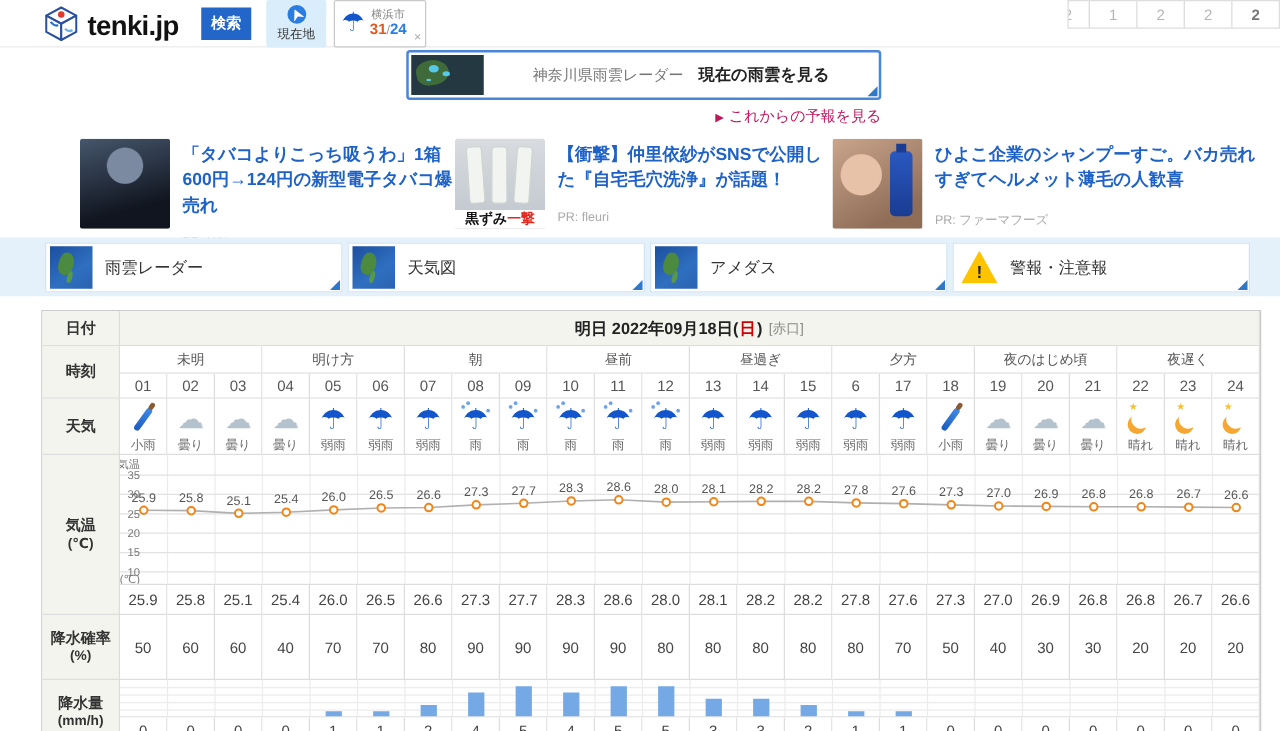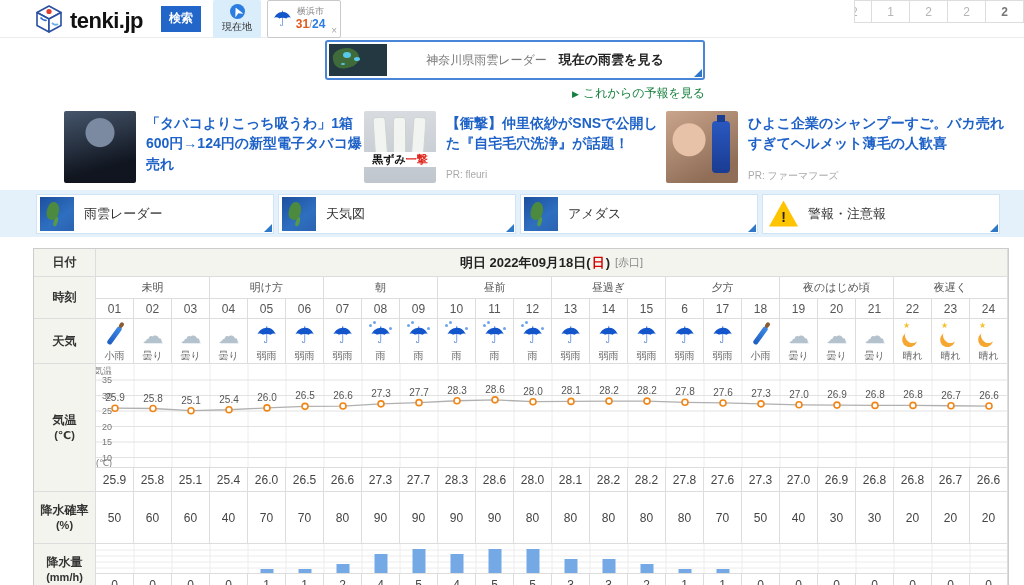--- a/index.html
+++ b/index.html
@@ -43,33 +43,33 @@
   .bthumb::before{content:'';position:absolute;left:4px;top:4px;width:26px;height:20px;background:#3f6b3a;
     border-radius:45% 60% 50% 45%;transform:rotate(-12deg)}
   .bthumb::after{content:'';position:absolute;left:14px;top:8px;width:8px;height:6px;background:#57c8e8;
     border-radius:50%;box-shadow:10px 4px 0 -1px #57c8e8,-4px 9px 0 -2px #57c8e8,18px -3px 0 -3px #8adcf0}
   .btexts{flex:1;display:flex;align-items:center;justify-content:center;gap:12px}
   .btitle{color:#777;font-size:12px}
   .bcta{color:#222;font-weight:bold;font-size:13px}
   .corner{position:absolute;right:1px;bottom:1px;width:0;height:0;border-style:solid;
     border-width:0 0 8px 8px;border-color:transparent transparent #2f78c8 transparent}
   .flink{position:absolute;top:85px;left:555px;width:150px;text-align:right;font-size:12px;
-    color:#15803d;cursor:pointer}
+    color:#be185d;cursor:pointer}
   .flink .tri{font-size:9px;margin-right:4px}
   
   .ads{position:absolute;top:111px;left:64px;display:flex}
   .ad{display:flex;gap:10px;cursor:pointer}
   .ad1{width:300px}.ad2{width:302px}.ad3{width:350px}
   .thumb{width:72px;height:72px;border-radius:2px;flex:none;position:relative;overflow:hidden}
   .th1{background:radial-gradient(circle at 50% 30%,#7b8aa0 0 14px,transparent 15px),
        linear-gradient(165deg,#46566c,#10151f 75%)}
   .th2{background:linear-gradient(180deg,#d8dbe0,#bfc6cd);}
   .th2 .tube{position:absolute;top:6px;width:13px;height:46px;background:#f2f4f2;border:1px solid #cfd4cf;border-radius:3px}
   .th2 .t1{left:10px;transform:rotate(-4deg)}.th2 .t2{left:29px}.th2 .t3{left:48px;transform:rotate(4deg)}
-  .band{position:absolute;bottom:16px;left:0;right:0;height:15px;background:#fff;font-size:11px;
+  .band{position:absolute;bottom:0;left:0;right:0;height:15px;background:#fff;font-size:11px;
     font-weight:bold;text-align:center;line-height:15px}
   .band .bk{color:#111}.band .rd{color:#e0281e}
   .th3{background:radial-gradient(circle at 32% 40%,#e8c2a8 0 16px,transparent 17px),
        linear-gradient(150deg,#caa58c,#8f6d57 80%)}
   .th3 .bottle{position:absolute;right:8px;top:10px;width:18px;height:52px;background:linear-gradient(#2a58c0,#1a3c92);
     border-radius:4px}
   .th3 .bottle::before{content:'';position:absolute;top:-6px;left:5px;width:8px;height:7px;background:#1a3c92}
   .adtxt{padding-top:2px}
   .adtitle{color:#1e62c8;font-weight:bold;font-size:14px;line-height:1.45}
   .adpr{color:#aaa;font-size:10px;margin-top:15px}

